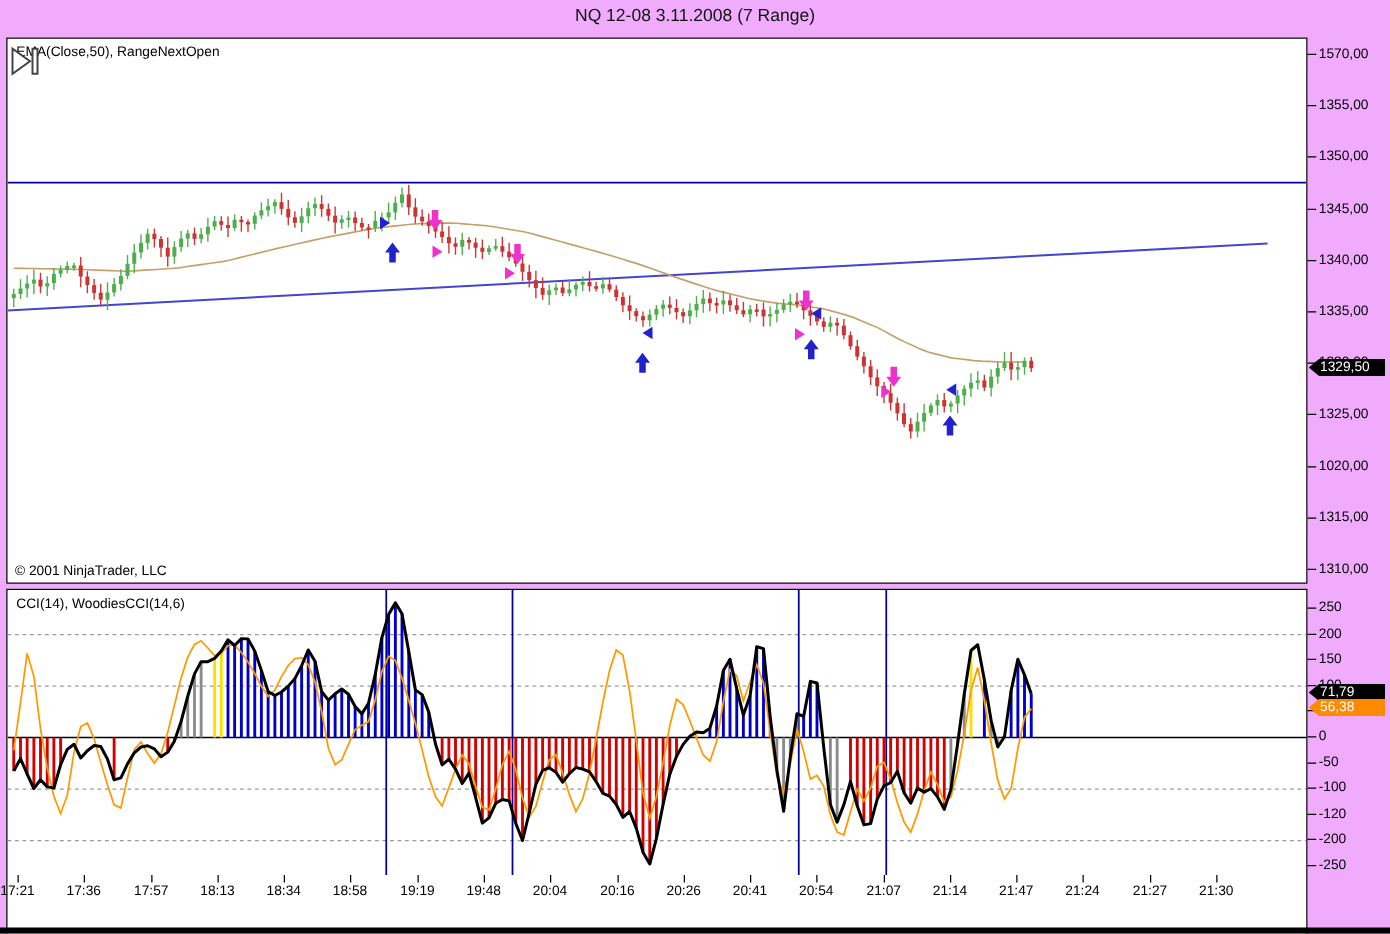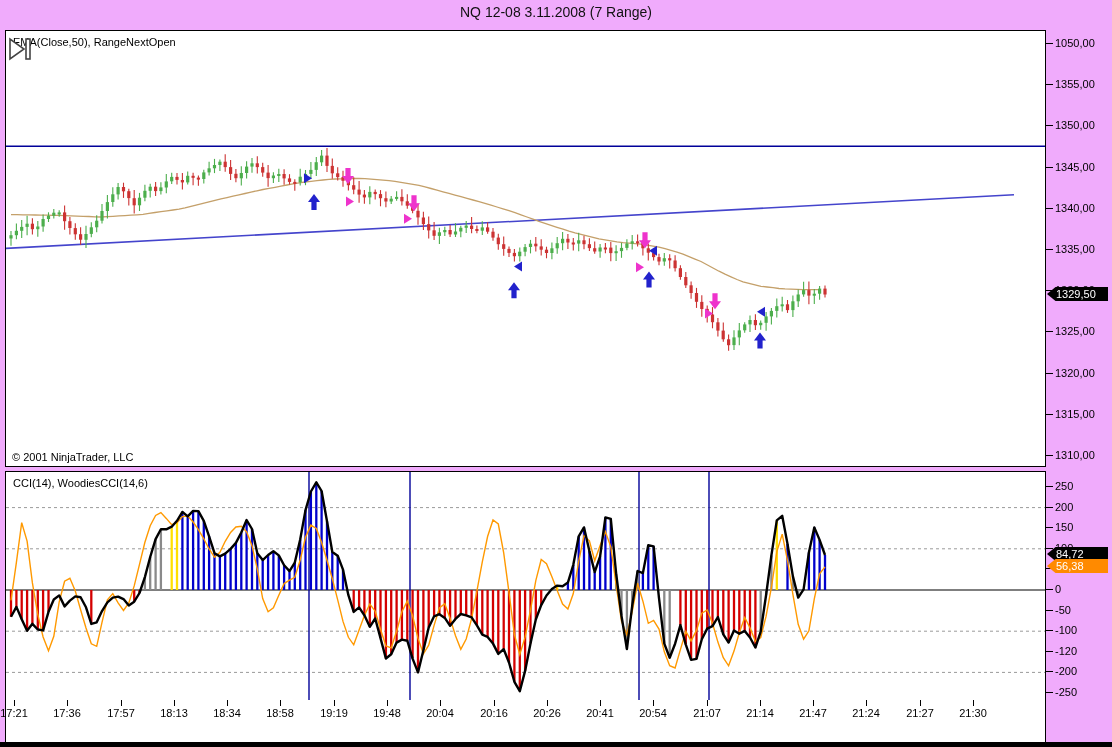--- a/index.html
+++ b/index.html
@@ -516,37 +516,37 @@
         <line x1="813.6" y1="118.0" x2="813.6" y2="67.9" stroke="#0000cc" stroke-width="2.3"></line>
         <line x1="819.0" y1="118.0" x2="819.0" y2="83.0" stroke="#0000cc" stroke-width="2.3"></line>
         <path d="M5.0,128.3L10.4,90.4L15.7,50.7L21.1,69.1L26.4,110.9L31.8,142.5L37.1,165.0L42.5,178.8L47.8,164.3L53.2,129.9L58.6,109.2L63.9,106.3L69.3,119.1L74.6,137.8L80.0,156.0L85.3,171.8L90.7,174.3L96.0,150.4L101.4,127.8L106.8,121.6L112.1,130.8L117.5,138.5L122.8,131.0L128.2,113.9L133.5,92.3L138.9,70.3L144.2,53.7L149.6,43.5L154.9,40.6L160.3,46.4L165.7,52.6L171.0,50.6L176.4,44.6L181.7,44.0L187.1,50.0L192.4,57.7L197.8,66.8L203.1,77.0L208.5,85.1L213.9,80.2L219.2,69.3L224.6,60.4L229.9,55.0L235.3,54.2L240.6,59.8L246.0,73.7L251.3,97.2L256.7,126.6L262.1,139.7L267.4,135.8L272.8,123.3L278.1,111.6L283.5,108.2L288.8,105.3L294.2,88.0L299.5,65.3L304.9,53.1L310.3,56.5L315.6,70.6L321.0,88.3L326.3,106.7L331.7,127.9L337.0,149.4L342.4,165.3L347.7,172.8L353.1,158.1L358.4,143.4L363.8,132.0L369.2,139.2L374.5,157.1L379.9,173.9L385.2,175.8L390.6,159.2L395.9,139.8L401.3,129.1L406.6,143.8L412.0,166.4L417.4,181.8L422.7,173.2L428.1,153.4L433.4,135.9L438.8,131.7L444.1,146.4L449.5,163.7L454.8,177.3L460.2,167.0L465.6,146.6L470.9,119.2L476.3,89.8L481.6,64.5L487.0,48.0L492.3,52.0L497.7,80.8L503.0,120.4L508.4,162.6L513.8,182.4L519.1,165.2L524.5,138.1L529.8,108.7L535.2,87.5L540.5,91.7L545.9,104.8L551.2,118.6L556.6,132.0L561.9,137.0L567.3,121.5L572.7,89.3L578.0,63.6L583.4,68.8L588.7,88.8L594.1,73.4L599.4,59.8L604.8,74.8L610.1,112.6L615.5,149.3L620.9,162.9L626.2,139.5L631.6,111.2L636.9,129.2L642.3,151.3L647.6,148.4L653.0,157.1L658.3,179.8L663.7,193.7L669.1,196.0L674.4,177.6L679.8,159.2L685.1,168.9L690.5,158.4L695.8,141.1L701.2,138.0L706.5,151.3L711.9,170.1L717.3,185.7L722.6,193.8L728.0,179.1L733.3,160.7L738.7,145.5L744.0,155.7L749.4,169.5L754.7,165.5L760.1,144.2L765.4,115.5L770.8,79.9L776.2,62.1L781.5,88.5L786.9,122.3L792.2,152.3L797.6,167.2L802.9,158.8L808.3,126.8L813.6,101.9L819.0,94.9" fill="none" stroke="#ff9900" stroke-width="1.4"></path>
         <path d="M5.0,144.8L10.4,134.9L15.7,147.2L21.1,158.8L26.4,151.8L31.8,157.5L37.1,158.4L42.5,139.8L47.8,127.5L53.2,123.4L58.6,134.4L63.9,128.6L69.3,124.4L74.6,125.2L80.0,135.3L85.3,151.9L90.7,150.3L96.0,139.1L101.4,130.3L106.8,125.6L112.1,124.6L117.5,127.1L122.8,133.4L128.2,129.7L133.5,121.0L138.9,105.1L144.2,85.0L149.6,67.1L154.9,57.3L160.3,57.3L165.7,54.7L171.0,48.8L176.4,39.9L181.7,44.4L187.1,38.9L192.4,39.1L197.8,48.9L203.1,64.3L208.5,81.2L213.9,84.4L219.2,81.6L224.6,76.9L229.9,70.9L235.3,60.5L240.6,48.0L246.0,57.0L251.3,81.2L256.7,88.1L262.1,83.0L267.4,79.2L272.8,83.4L278.1,93.2L283.5,99.1L288.8,90.6L294.2,67.5L299.5,38.1L304.9,19.5L310.3,10.3L315.6,19.0L321.0,49.3L326.3,79.9L331.7,83.7L337.0,97.7L342.4,123.2L347.7,139.9L353.1,135.4L358.4,143.3L363.8,154.8L369.2,146.5L374.5,166.1L379.9,186.5L385.2,182.3L390.6,170.6L395.9,167.6L401.3,168.7L406.6,186.6L412.0,200.4L417.4,178.2L422.7,155.4L428.1,144.3L433.4,142.2L438.8,145.9L444.1,153.8L449.5,146.9L454.8,142.0L460.2,143.3L465.6,145.4L470.9,153.3L476.3,162.7L481.6,164.9L487.0,171.6L492.3,181.9L497.7,177.2L503.0,190.5L508.4,209.8L513.8,219.2L519.1,198.9L524.5,171.4L529.8,147.5L535.2,133.1L540.5,123.5L545.9,117.0L551.2,113.6L556.6,114.2L561.9,110.6L567.3,92.8L572.7,64.4L578.0,55.4L583.4,79.1L588.7,100.1L594.1,84.4L599.4,45.4L604.8,46.9L610.1,101.2L615.5,144.0L620.9,177.0L626.2,133.8L631.6,99.0L636.9,101.1L642.3,73.1L647.6,74.4L653.0,126.1L658.3,171.6L663.7,185.7L669.1,171.7L674.4,153.1L679.8,172.6L685.1,187.9L690.5,186.9L695.8,167.3L701.2,156.6L706.5,154.2L711.9,145.0L717.3,162.3L722.6,170.6L728.0,158.5L733.3,161.7L738.7,158.9L744.0,165.5L749.4,175.5L754.7,159.7L760.1,123.0L765.4,83.4L770.8,48.4L776.2,43.8L781.5,71.9L786.9,104.4L792.2,125.6L797.6,117.3L802.9,80.5L808.3,55.4L813.6,67.9L819.0,83.0" fill="none" stroke="#000000" stroke-width="2.4" stroke-linejoin="round"></path>
       </svg>
   </div>
 
   <div id="price-axis" class="axis">
     <div class="tag tag-black" id="price-tag" style="top: 257px;">1329,50</div>
   <div class="axis-tick" style="top:13px"></div>
-      <div class="axis-lab" style="top:7px">1050,00</div>
+      <div class="axis-lab" style="top:7px">1570,00</div>
       <div class="axis-tick" style="top:54px"></div>
       <div class="axis-lab" style="top:48px">1355,00</div>
       <div class="axis-tick" style="top:95px"></div>
       <div class="axis-lab" style="top:89px">1350,00</div>
       <div class="axis-tick" style="top:137px"></div>
       <div class="axis-lab" style="top:131px">1345,00</div>
       <div class="axis-tick" style="top:178px"></div>
       <div class="axis-lab" style="top:172px">1340,00</div>
       <div class="axis-tick" style="top:219px"></div>
       <div class="axis-lab" style="top:213px">1335,00</div>
       <div class="axis-tick" style="top:260px"></div>
       <div class="axis-lab" style="top:254px">1330,00</div>
       <div class="axis-tick" style="top:301px"></div>
       <div class="axis-lab" style="top:295px">1325,00</div>
       <div class="axis-tick" style="top:343px"></div>
-      <div class="axis-lab" style="top:337px">1320,00</div>
+      <div class="axis-lab" style="top:337px">1020,00</div>
       <div class="axis-tick" style="top:384px"></div>
       <div class="axis-lab" style="top:378px">1315,00</div>
       <div class="axis-tick" style="top:425px"></div>
       <div class="axis-lab" style="top:419px">1310,00</div>
     </div>
 
   <div id="cci-axis" class="axis">
 
   <div class="axis-tick" style="top:15px"></div>
       <div class="axis-lab" style="top:9px">250</div>
@@ -563,21 +563,21 @@
       <div class="axis-tick" style="top:139px"></div>
       <div class="axis-lab" style="top:133px">-50</div>
       <div class="axis-tick" style="top:159px"></div>
       <div class="axis-lab" style="top:153px">-100</div>
       <div class="axis-tick" style="top:180px"></div>
       <div class="axis-lab" style="top:174px">-120</div>
       <div class="axis-tick" style="top:200px"></div>
       <div class="axis-lab" style="top:194px">-200</div>
       <div class="axis-tick" style="top:221px"></div>
       <div class="axis-lab" style="top:215px">-250</div>
-      <div class="tag tag-black" id="cci-tag" style="top: 76px;">84,72</div>
+      <div class="tag tag-black" id="cci-tag" style="top: 76px;">71,79</div>
       <div class="tag tag-orange" id="tcci-tag" style="top: 88px;">56,38</div>
     </div>
 
   <div id="time-axis">
       <div class="time-tick" style="left:9px"></div>
       <div class="time-lab" style="left:9px">17:21</div>
       <div class="time-tick" style="left:62px"></div>
       <div class="time-lab" style="left:62px">17:36</div>
       <div class="time-tick" style="left:116px"></div>
       <div class="time-lab" style="left:116px">17:57</div>

